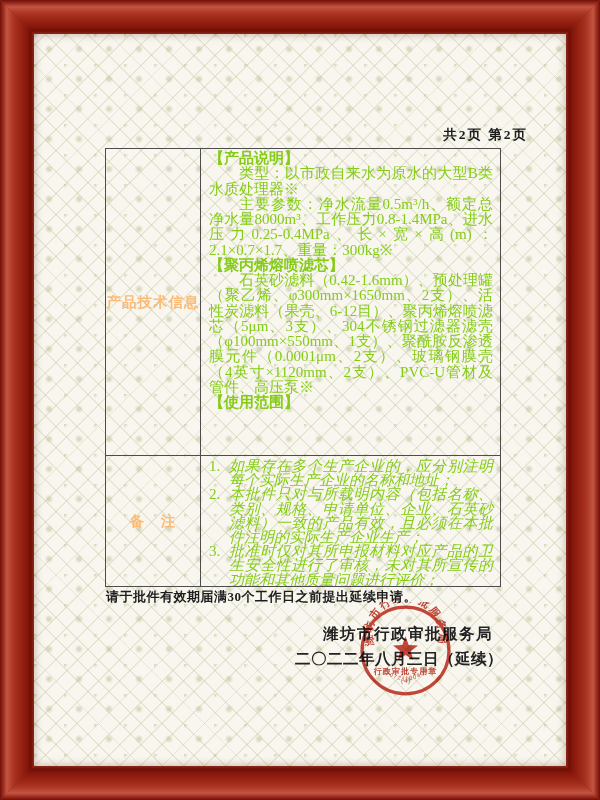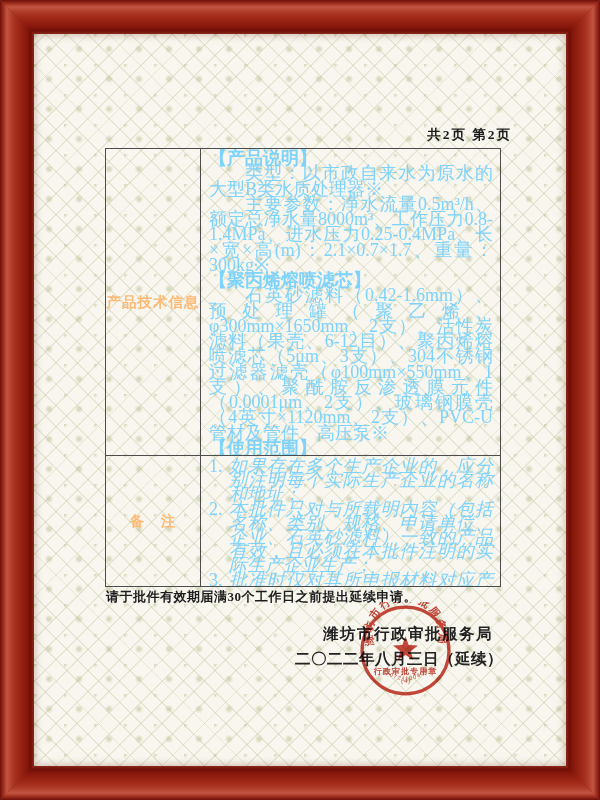--- a/index.html
+++ b/index.html
@@ -22,29 +22,29 @@
   
   .paper{position:absolute;inset:34px;background-color:#f8f6ee;
     background-image:
       radial-gradient(circle at 15px 15px, rgba(186,192,148,.50) 1.5px, rgba(186,192,148,.20) 3px, transparent 4.5px),
       radial-gradient(circle at 0px 0px,  rgba(186,192,148,.50) 1.5px, rgba(186,192,148,.20) 3px, transparent 4.5px),
       repeating-linear-gradient(45deg,  rgba(178,184,140,.26) 0 1.3px, transparent 1.3px 15px),
       repeating-linear-gradient(-45deg, rgba(178,184,140,.26) 0 1.3px, transparent 1.3px 15px);
     background-size:30px 30px,30px 30px,auto,auto;
     box-shadow:inset 0 0 8px rgba(105,60,35,.40);}
   
-  .page-header{position:absolute;top:126px;right:88px;z-index:2;
+  .page-header{position:absolute;top:126px;right:72px;z-index:2;
     font-size:13.5px;font-weight:700;letter-spacing:2px;color:#1c1c1c;}
   .doc-table{position:absolute;left:105px;top:148px;width:394px;height:437px;z-index:2;
     border:1px solid #4d4d4d;display:grid;grid-template-columns:95px 1fr;grid-template-rows:307px 1fr;}
   .lbl{display:flex;align-items:center;justify-content:center;
     font-family:"Liberation Sans","DejaVu Sans",sans-serif;font-weight:700;font-size:14.5px;
     color:#fdba74;border-right:1px solid #4d4d4d;letter-spacing:1px;text-align:center;}
   .rb{border-bottom:1px solid #4d4d4d;}
-  .body-cell{padding:2px 7px 2px 8px;font-size:18px;color:#7dd3fc;text-align:justify;overflow:hidden;}
+  .body-cell{padding:2px 7px 2px 8px;font-size:15px;color:#84cc16;text-align:justify;overflow:hidden;}
   .cell-tech{line-height:15.25px;}
   .cell-remarks{line-height:14.2px;padding-top:3px;}
   .blk-h{font-weight:600;text-indent:0;}
   .blk-p{text-indent:2em;}
   .remark{display:flex;}
   .remark .num{flex:0 0 20px;}
   .remark .txt{flex:1;text-align:justify;font-style:italic;}
   .renewal-note{position:absolute;left:106px;top:588px;z-index:2;
     font-size:13px;font-weight:600;letter-spacing:.5px;color:#1d1d1d;text-align:right;}
   .issuer{position:absolute;top:624px;right:107px;z-index:2;

